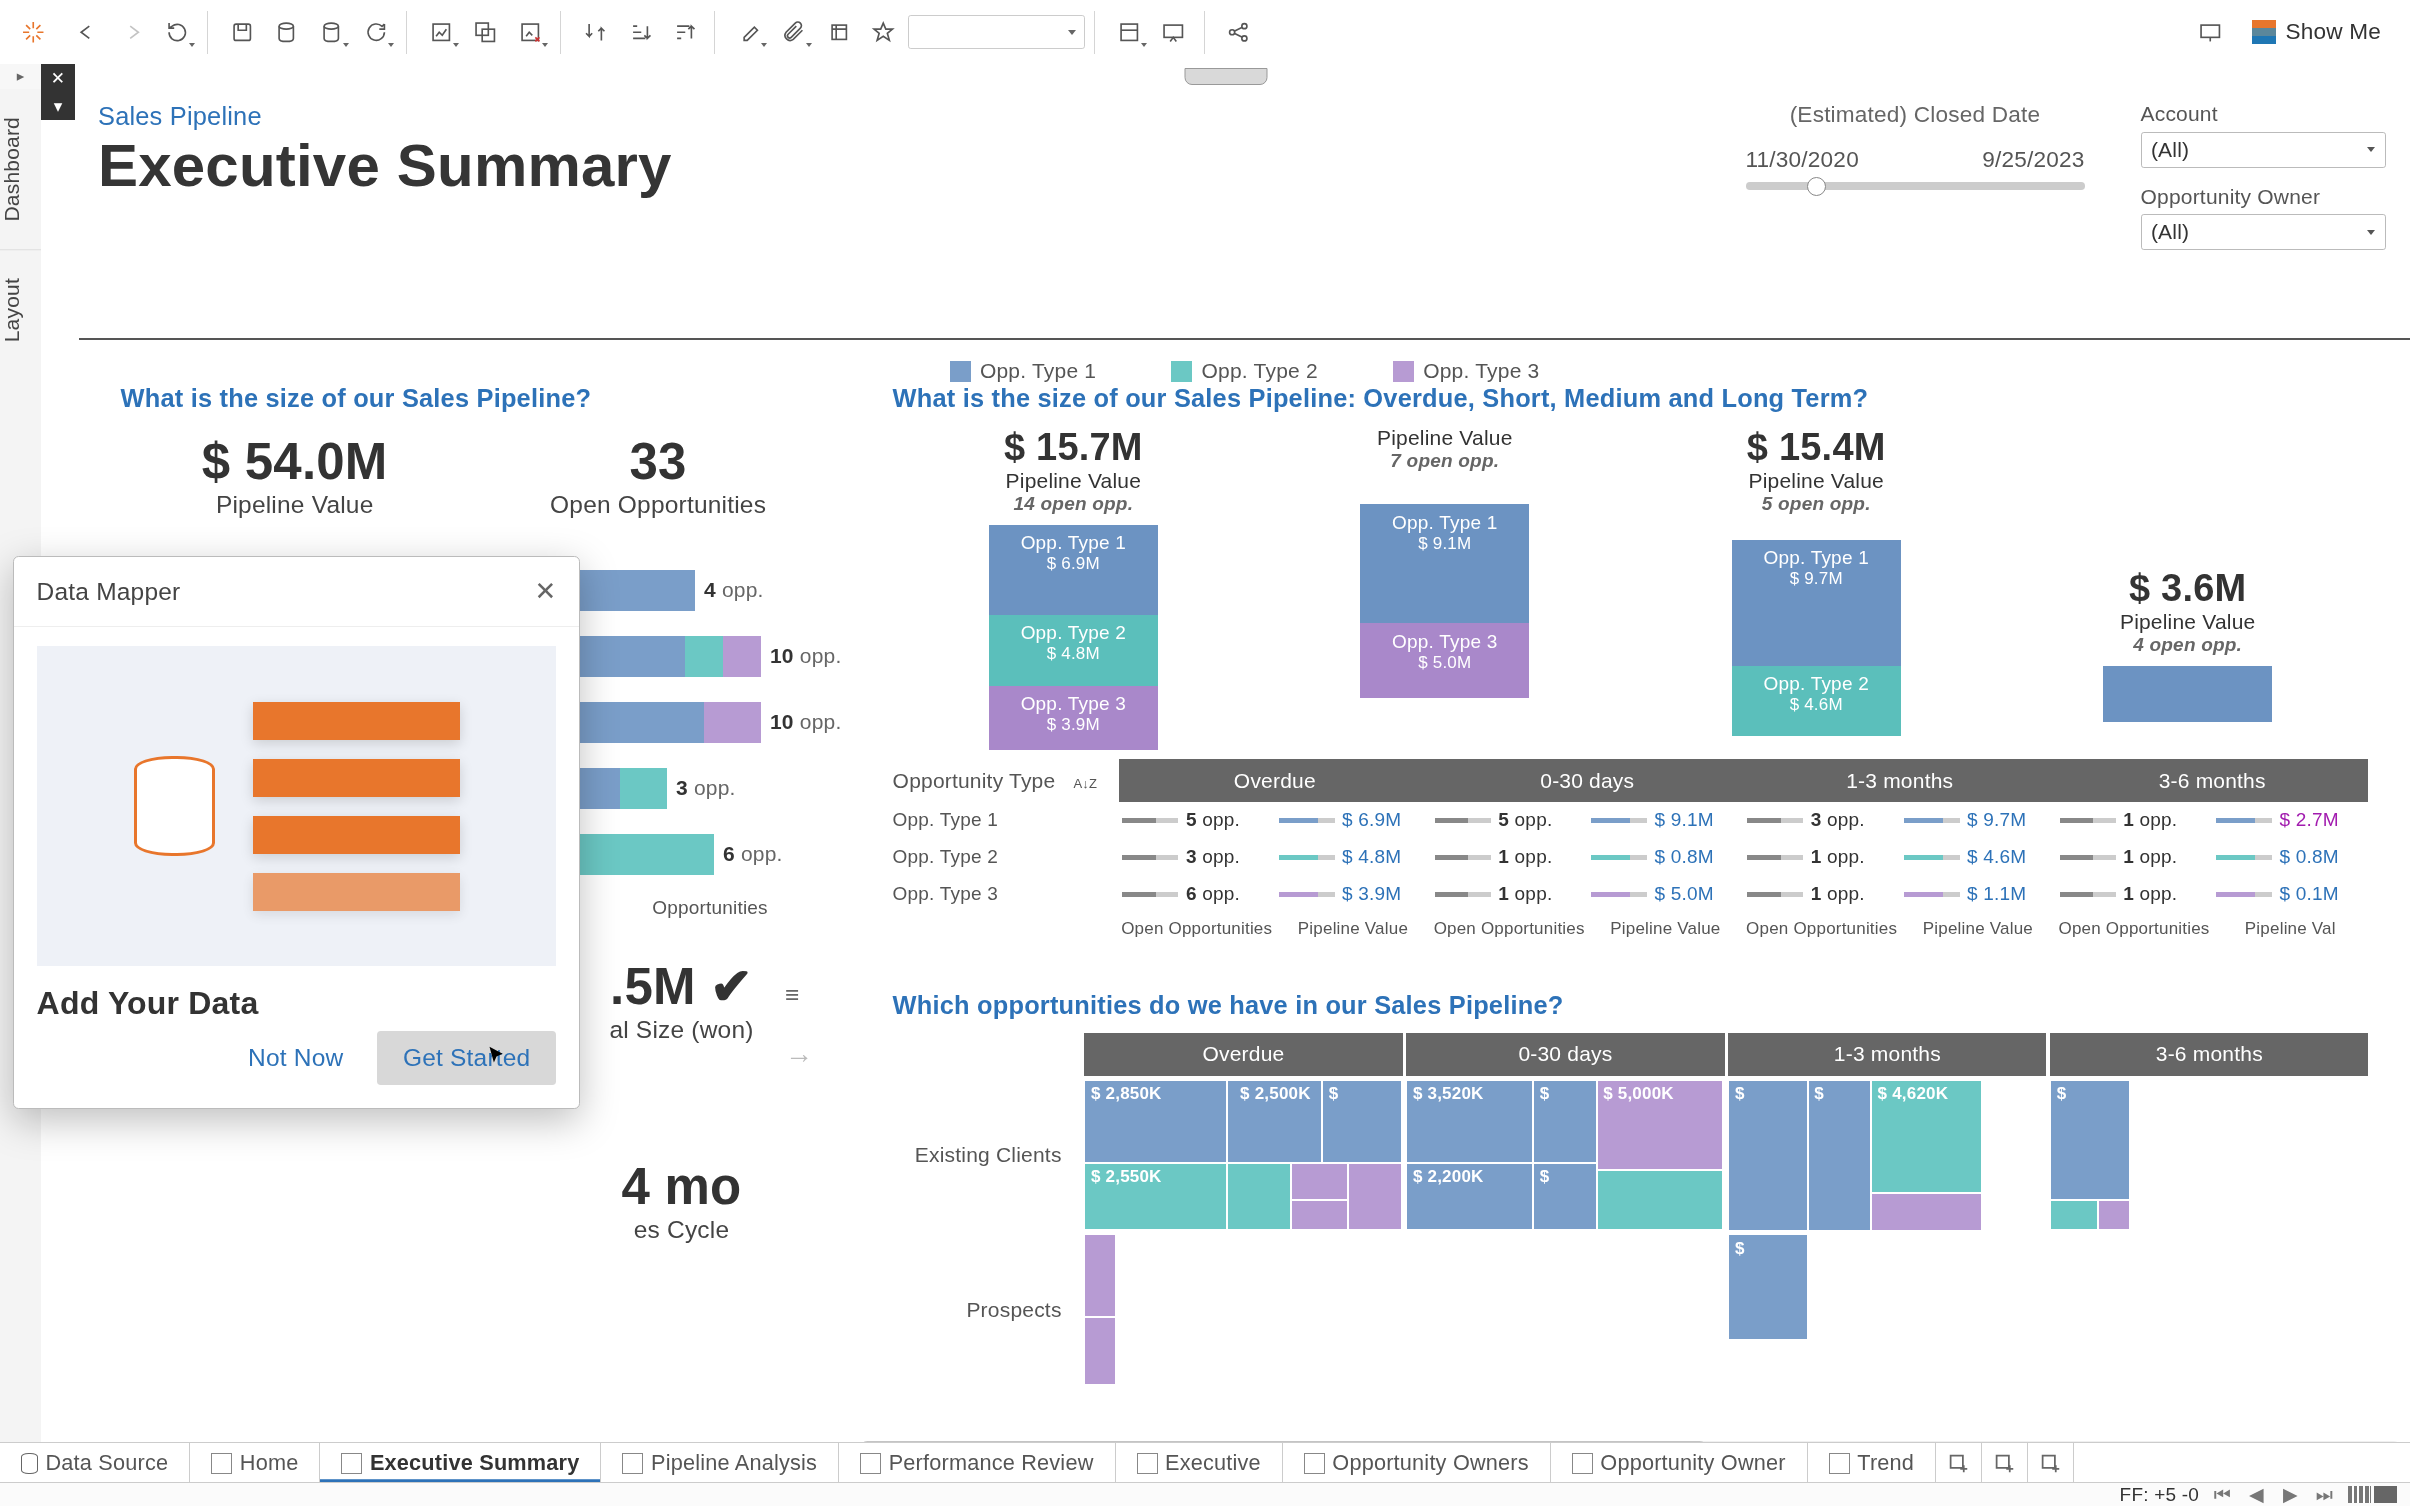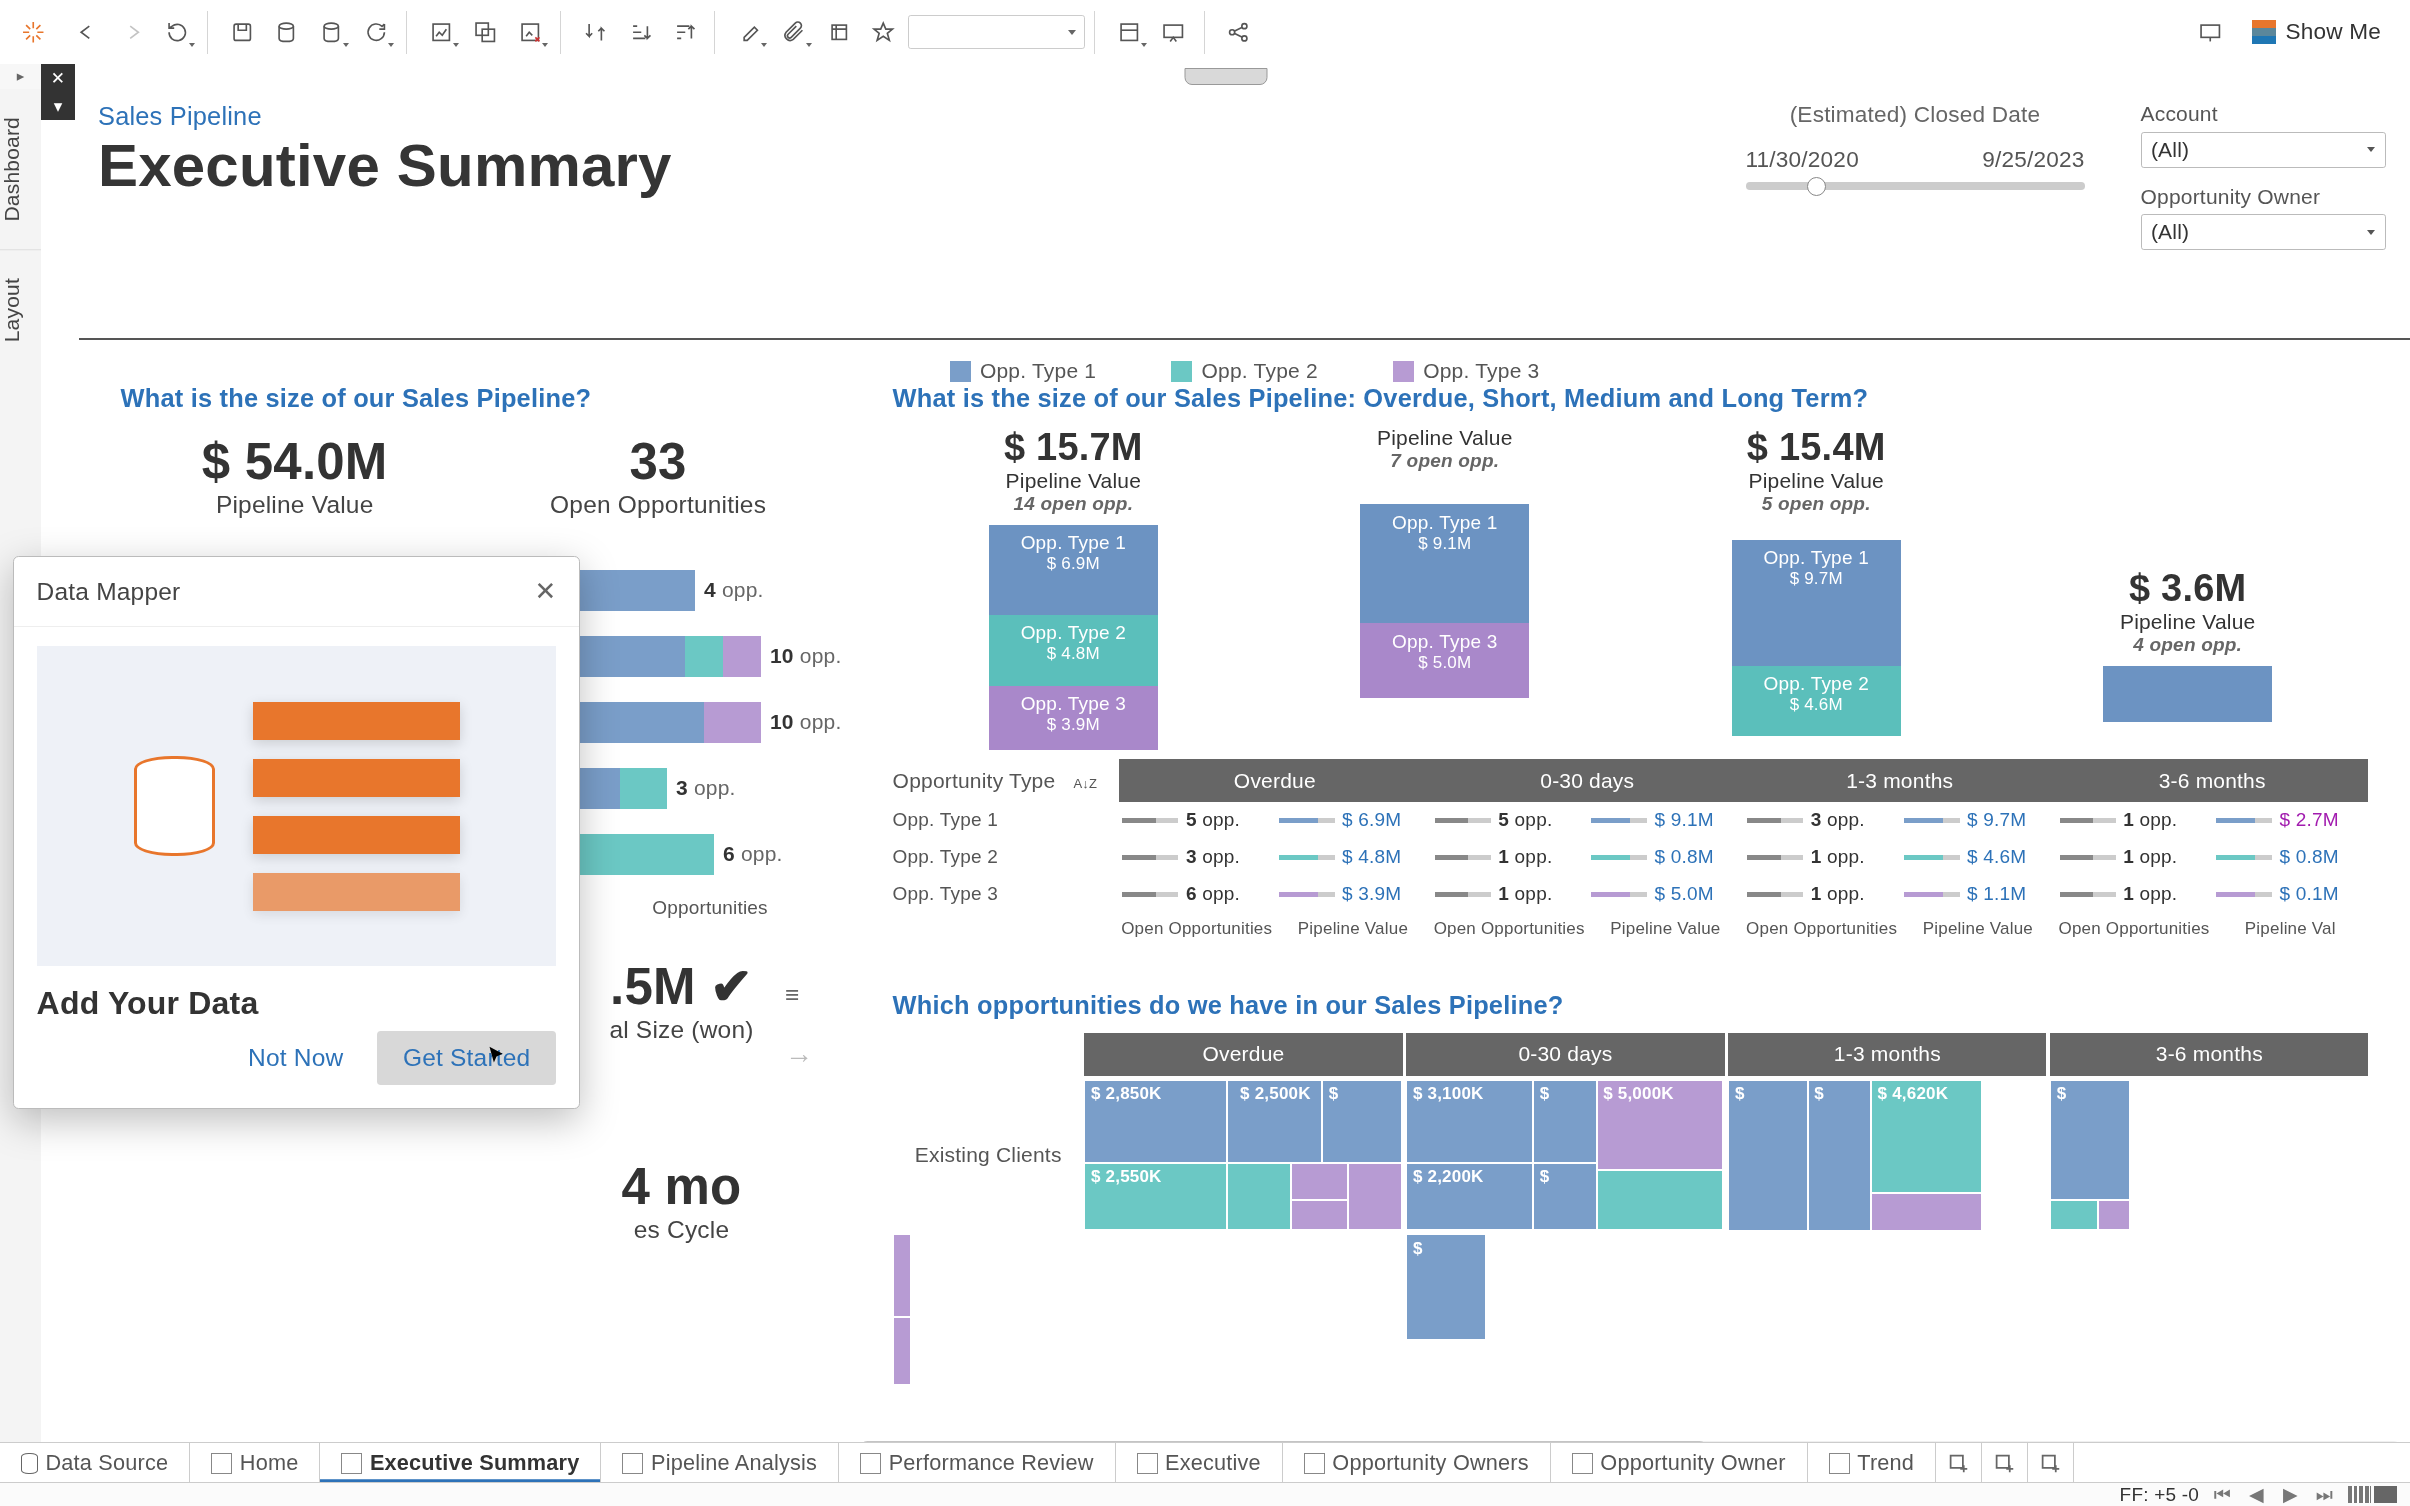--- a/index.html
+++ b/index.html
@@ -923,41 +923,42 @@
               <div class="tm-rect c-t1" style="left:45%;top:0;width:30%;height:55%;padding-left:12px;">$ 2,500K</div>
               <div class="tm-rect c-t1" style="left:75%;top:0;width:25%;height:55%;">$</div>
               <div class="tm-rect c-t2" style="left:0;top:55%;width:45%;height:45%;">$ 2,550K</div>
               <div class="tm-rect c-t2" style="left:45%;top:55%;width:20%;height:45%;"></div>
               <div class="tm-rect c-t3" style="left:65%;top:55%;width:18%;height:25%;"></div>
               <div class="tm-rect c-t3" style="left:65%;top:80%;width:18%;height:20%;"></div>
               <div class="tm-rect c-t3" style="left:83%;top:55%;width:17%;height:45%;"></div>
             </div>
 
             <div class="tm-cell">
-              <div class="tm-rect c-t1" style="left:0;top:0;width:40%;height:55%;">$ 3,100K</div>
+              <div class="tm-rect c-t1" style="left:0;top:0;width:40%;height:55%;">$ 3,520K</div>
               <div class="tm-rect c-t1" style="left:40%;top:0;width:20%;height:55%;">$</div>
               <div class="tm-rect c-t3" style="left:60%;top:0;width:40%;height:60%;">$ 5,000K</div>
               <div class="tm-rect c-t1" style="left:0;top:55%;width:40%;height:45%;">$ 2,200K</div>
               <div class="tm-rect c-t1" style="left:40%;top:55%;width:20%;height:45%;">$</div>
               <div class="tm-rect c-t2" style="left:60%;top:60%;width:40%;height:40%;"></div>
             </div>
 
             <div class="tm-cell">
               <div class="tm-rect c-t1" style="left:0;top:0;width:25%;height:100%;">$</div>
               <div class="tm-rect c-t1" style="left:25%;top:0;width:20%;height:100%;">$</div>
               <div class="tm-rect c-t2" style="left:45%;top:0;width:35%;height:75%;">$ 4,620K</div>
               <div class="tm-rect c-t3" style="left:45%;top:75%;width:35%;height:25%;"></div>
             </div>
 
             <div class="tm-cell">
               <div class="tm-rect c-t1" style="left:0;top:0;width:25%;height:80%;">$</div>
               <div class="tm-rect c-t2" style="left:0;top:80%;width:15%;height:20%;"></div>
               <div class="tm-rect c-t3" style="left:15%;top:80%;width:10%;height:20%;"></div>
             </div>
 
+            <div class="row-lbl">Prospects</div>
             <div class="tm-cell">
               <div class="tm-rect c-t3" style="left:0;top:0;width:10%;height:55%;"></div>
               <div class="tm-rect c-t3" style="left:0;top:55%;width:10%;height:45%;"></div>
             </div>
             <div class="tm-cell"></div>
             <div class="tm-cell">
               <div class="tm-rect c-t1" style="left:0;top:0;width:25%;height:70%;">$</div>
             </div>
             <div class="tm-cell"></div>
           </div>

